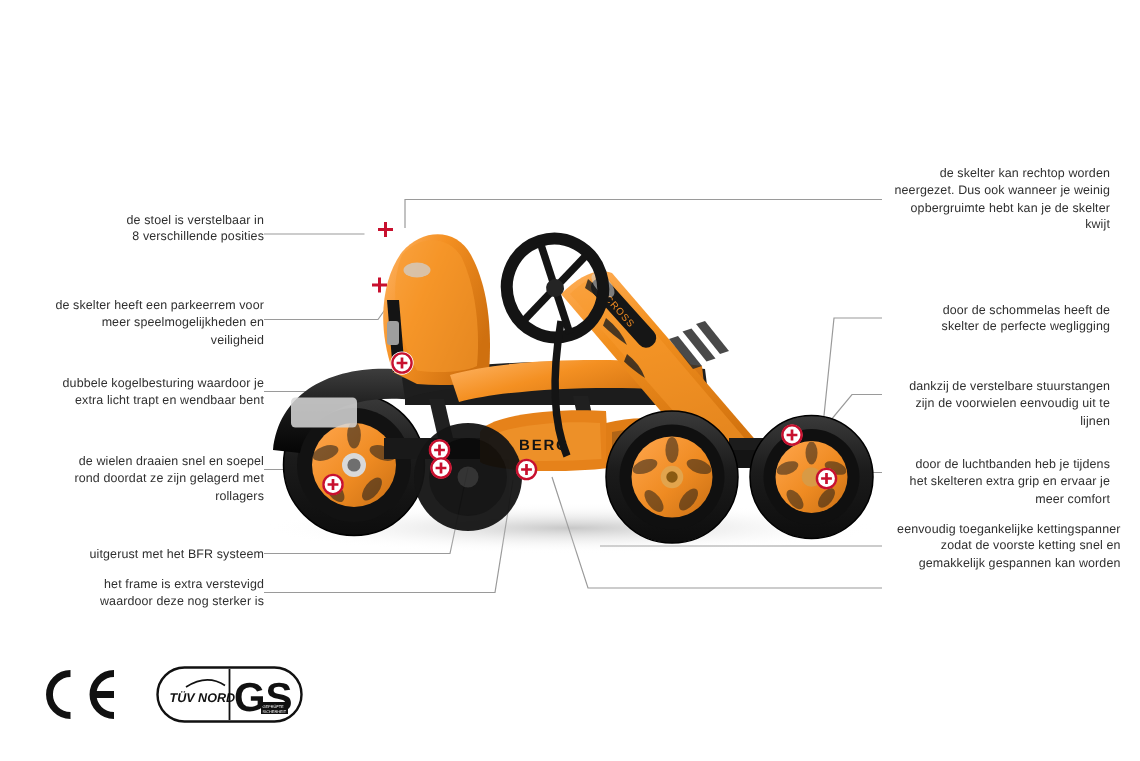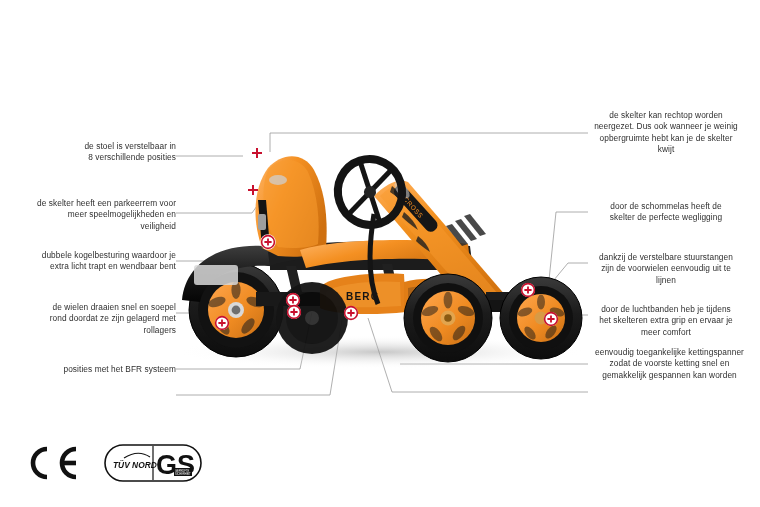--- a/index.html
+++ b/index.html
@@ -3,21 +3,21 @@
 <meta charset="utf-8">
 <style>
   html,body{margin:0;padding:0;background:#ffffff;}
   body{width:760px;height:507px;overflow:hidden;
        font-family:"Liberation Sans","DejaVu Sans",sans-serif;}
   #stage{position:relative;width:760px;height:507px;background:#ffffff;}
 
   .callout{position:absolute;font-size:8.3px;line-height:11.4px;color:#2f2f2f;
            letter-spacing:0.01em;white-space:pre-line;}
   .left{text-align:right;}
-  .right{text-align:center;}
+  .right{text-align:right;}
 
   #lines,#kart,#marks{position:absolute;left:0;top:0;width:760px;height:507px;}
   #lines{pointer-events:none;}
   #marks{pointer-events:none;}
 
   .logos{position:absolute;left:24px;top:444px;display:flex;align-items:center;gap:24px;}
   .ce{display:block;}
   .gsbox{display:block;}
 </style>
 </head>
@@ -270,22 +270,24 @@
 meer speelmogelijkheden en
 veiligheid</div>
 
   <div class="callout left" style="left:26px;top:250px;width:150px;">dubbele kogelbesturing waardoor je
 extra licht trapt en wendbaar bent</div>
 
   <div class="callout left" style="left:26px;top:302px;width:150px;">de wielen draaien snel en soepel
 rond doordat ze zijn gelagerd met
 rollagers</div>
 
-  <div class="callout left" style="left:26px;top:364px;width:150px;">posities met het BFR systeem</div>
-
+  <div class="callout left" style="left:26px;top:364px;width:150px;">uitgerust met het BFR systeem</div>
+
+  <div class="callout left" style="left:26px;top:384px;width:150px;">het frame is extra verstevigd
+waardoor deze nog sterker is</div>
 
   <div class="callout right" style="left:592px;top:110px;width:148px;">de skelter kan rechtop worden
 neergezet. Dus ook wanneer je weinig
 opbergruimte hebt kan je de skelter
 kwijt</div>
 
   <div class="callout right" style="left:592px;top:201px;width:148px;">door de schommelas heeft de
 skelter de perfecte wegligging</div>
 
   <div class="callout right" style="left:592px;top:252px;width:148px;">dankzij de verstelbare stuurstangen

